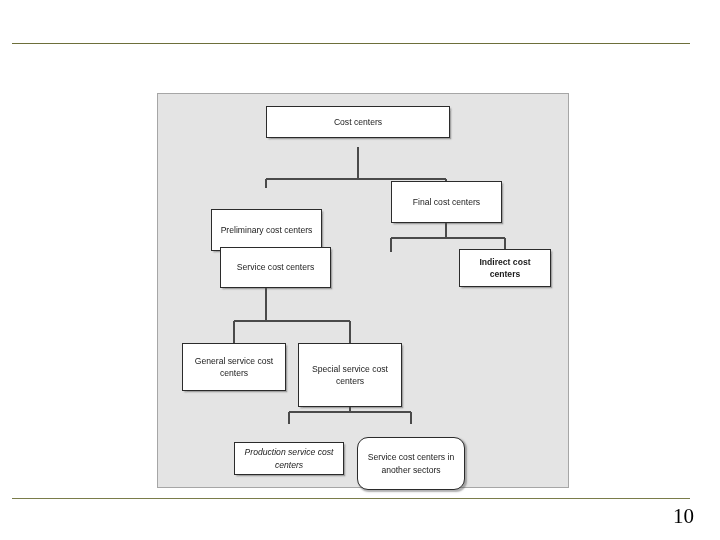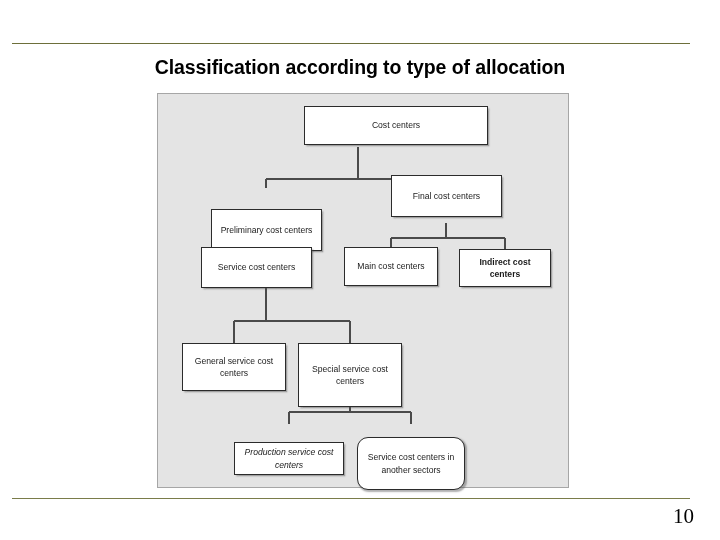--- a/index.html
+++ b/index.html
@@ -91,21 +91,20 @@
     width: 100%;
   }
 </style>
 </head>
 <body>
 
 <div class="slide">
 
   <div class="header-rule"></div>
 
-  <div class="slide-title">Classification according to type of allocation</div>
 
   <div class="diagram-panel">
 
     <svg class="connectors" viewBox="0 0 412 395" width="412" height="395">
       <g stroke="#4a4a4a" stroke-width="1.4" fill="none" shape-rendering="crispEdges">
 
         <path d="M 200 53 L 200 85"></path>
         <path d="M 108 85 L 288 85"></path>
         <path d="M 108 85 L 108 94"></path>
         <path d="M 288 85 L 288 94"></path>
@@ -122,39 +121,36 @@
         <path d="M 76 227 L 76 250"></path>
         <path d="M 192 227 L 192 250"></path>
 
         <path d="M 192 297 L 192 318"></path>
         <path d="M 131 318 L 253 318"></path>
         <path d="M 131 318 L 131 330"></path>
         <path d="M 253 318 L 253 330"></path>
       </g>
     </svg>
 
-    <div class="node" style="left:108px; top:12px; width:184px; height:39px;margin-left:38px;">
+    <div class="node" style="left:108px; top:12px; width:184px; height:32px;">
       <span>Cost centers</span>
     </div>
 
     <div class="node" style="left:53px; top:87px; width:111px; height:42px;margin-top:28px;">
       <span>Preliminary cost centers</span>
     </div>
 
-    <div class="node" style="left:233px; top:81px; width:111px; height:42px;">
+    <div class="node" style="left:233px; top:87px; width:111px; height:42px;">
       <span>Final cost centers</span>
     </div>
 
-    <div class="node" style="left:43px; top:153px; width:111px; height:41px;">
+    <div class="node" style="left:62px; top:153px; width:111px; height:41px;">
       <span>Service cost centers</span>
     </div>
 
-    <div class="node" style="left:186px; top:153px; width:94px; height:39px;">
-      <span>Main cost centers</span>
-    </div>
 
     <div class="node" style="left:301px; top:155px; width:92px; height:38px;font-weight:bold;">
       <span>Indirect cost centers</span>
     </div>
 
     <div class="node" style="left:24px; top:249px; width:104px; height:48px;justify-content:flex-end;">
       <span>General service cost centers</span>
     </div>
 
     <div class="node" style="left:140px; top:249px; width:104px; height:64px;">

